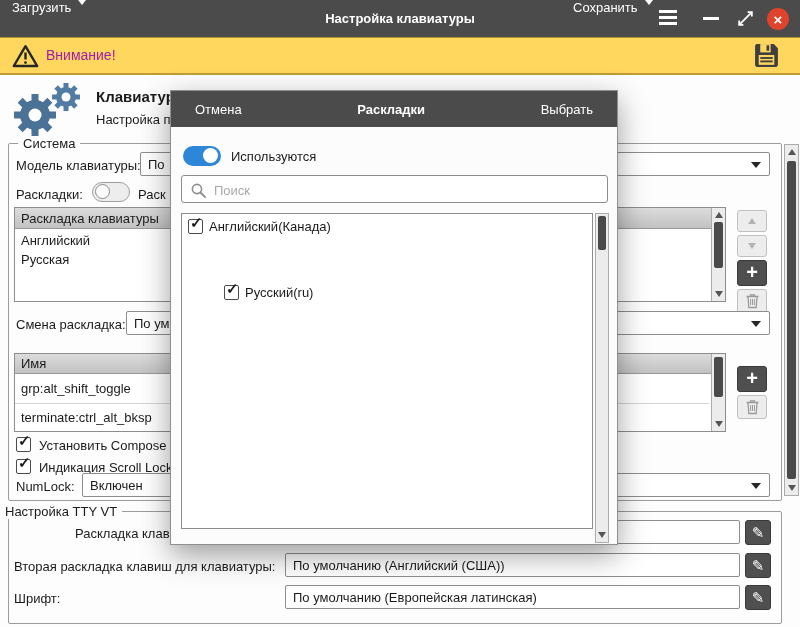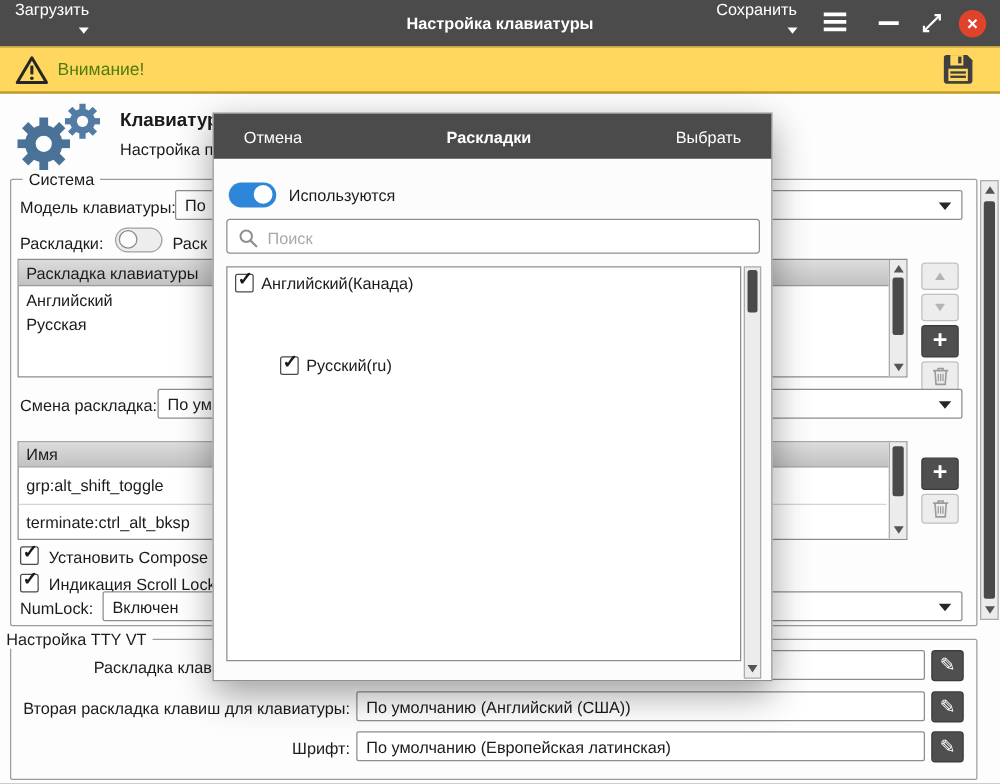--- a/index.html
+++ b/index.html
@@ -1,30 +1,30 @@
 <!DOCTYPE html>
 <html><head>
 <meta charset="utf-8">
 <style>
   html,body{margin:0;padding:0;background:#888;}
   .app{position:relative;width:800px;height:627px;background:#fdfdfd;overflow:hidden;
        font-family:"Liberation Sans",sans-serif;font-size:13px;color:#1b1b1b;}
   .abs{position:absolute;}
   
   .titlebar{position:absolute;left:0;top:0;width:800px;height:37px;background:#4b4b4b;color:#fff;}
-  .tb-btn{position:absolute;top:0;height:37px;display:flex;align-items:flex-end;gap:7px;font-size:13px;cursor:default;flex-direction:column;}
+  .tb-btn{position:absolute;top:0;height:37px;display:flex;align-items:flex-start;gap:7px;font-size:13px;cursor:default;}
   .caret{width:0;height:0;border-left:4px solid transparent;border-right:4px solid transparent;border-top:5px solid #fff;}
   .tb-title{position:absolute;left:0;right:0;top:0;height:37px;line-height:37px;text-align:center;font-weight:bold;}
   .hamburger{display:flex;flex-direction:column;gap:3px;}
   .hamburger i{display:block;width:18px;height:3px;background:#fff;}
   .minbar{position:absolute;width:16px;height:3px;background:#fff;}
   .closebtn{position:absolute;width:22px;height:22px;border-radius:50%;background:#e0432c;display:flex;align-items:center;justify-content:center;color:#fff;font-weight:bold;font-size:15px;}
   
   .warnbar{position:absolute;left:0;top:37px;width:800px;height:38px;background:#ffd75e;border-top:1px solid #b3922e;border-bottom:2px solid #bf9d33;box-sizing:border-box;}
-  .warntext{position:absolute;left:46px;top:9px;font-size:14px;color:#4d7c0f;}
+  .warntext{position:absolute;left:46px;top:9px;font-size:14px;color:#a21caf;}
   
   .pagetitle{position:absolute;left:96px;top:88px;font-size:15px;font-weight:bold;}
   .pagesub{position:absolute;left:96px;top:112px;}
   
   .groupbox{position:absolute;border:1px solid #9c9c9c;border-radius:2px;}
   .grouplabel{position:absolute;background:#fdfdfd;padding:0 5px;}
   
   .combo,.field{position:absolute;background:#fff;border:1px solid #8d8d8d;border-radius:2px;height:24px;box-sizing:border-box;}
   .combo .val,.field .val{position:absolute;left:7px;top:4px;white-space:nowrap;}
   .darr{position:absolute;width:0;height:0;border-left:5px solid transparent;border-right:5px solid transparent;border-top:6px solid #262626;}
@@ -44,21 +44,21 @@
   .plus{color:#fff;font-size:20px;font-weight:bold;line-height:1;margin-top:-2px;}
   .pencil{color:#fff;font-size:15px;line-height:1;}
   .cbx{position:absolute;width:15px;height:15px;background:#fff;border:1px solid #4a4a4a;border-radius:2px;box-sizing:border-box;}
   .cbx.checked::after{content:"✓";position:absolute;left:1px;top:-6px;font-size:15px;font-weight:bold;color:#1a1a1a;}
   .toggle{position:absolute;width:38px;height:20px;border-radius:10px;box-sizing:border-box;}
   .toggle .knob{position:absolute;top:2px;width:15px;height:15px;border-radius:50%;}
   .toggle.on{background:#2e86d8;}
   .toggle.on .knob{right:3px;background:#fff;}
   .toggle.off{background:#ededed;border:1px solid #9f9f9f;}
   .toggle.off .knob{left:2px;top:1px;background:#fcfcfc;border:1px solid #8b8b8b;box-sizing:border-box;}
-  .rlabel{position:absolute;text-align:right;white-space:nowrap;}
+  .rlabel{position:absolute;white-space:nowrap;}
   
   .modal{position:absolute;left:170px;top:90px;width:448px;height:455px;background:#fcfcfc;border:1px solid #8f8f8f;box-shadow:0 10px 28px rgba(0,0,0,.38);z-index:10;box-sizing:border-box;}
   .mheader{position:absolute;left:0;top:0;right:0;height:36px;background:#4b4b4b;color:#fff;display:flex;align-items:center;justify-content:space-between;padding:0 24px;box-sizing:border-box;}
   .search{position:absolute;left:10px;top:84px;width:427px;height:28px;background:#fff;border:1px solid #8d8d8d;border-radius:3px;box-sizing:border-box;}
   .search input{position:absolute;left:30px;top:3px;width:calc(100% - 40px);height:20px;border:none;outline:none;background:transparent;font-family:"Liberation Sans",sans-serif;font-size:13px;color:#333;}
   .search input::placeholder{color:#a8a8a8;}
   .mlist{position:absolute;left:10px;top:122px;width:412px;height:316px;background:#fff;border:1px solid #8d8d8d;box-sizing:border-box;}
   .trow{position:absolute;left:0;right:0;height:22px;}
   .tlab{position:absolute;top:3px;white-space:nowrap;}
   .texp{position:absolute;width:0;height:0;border-left:5px solid transparent;border-right:5px solid transparent;border-top:7px solid #3d3d3d;}

